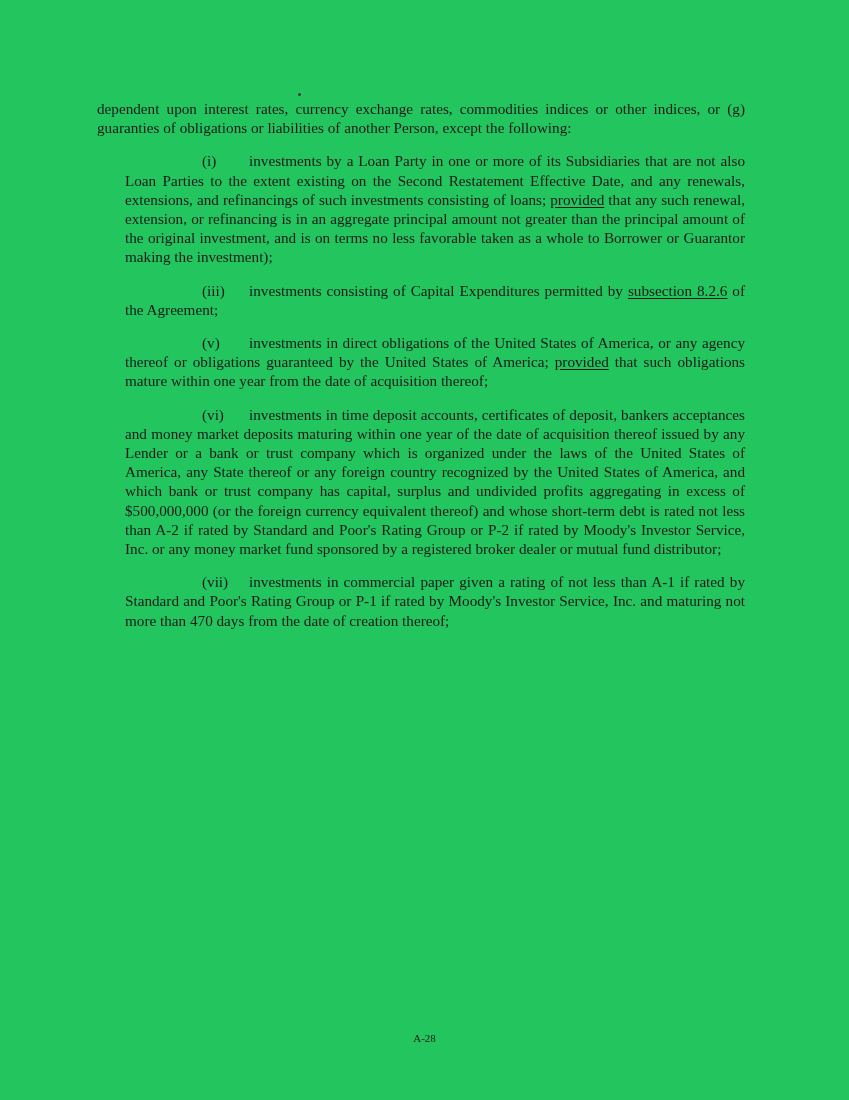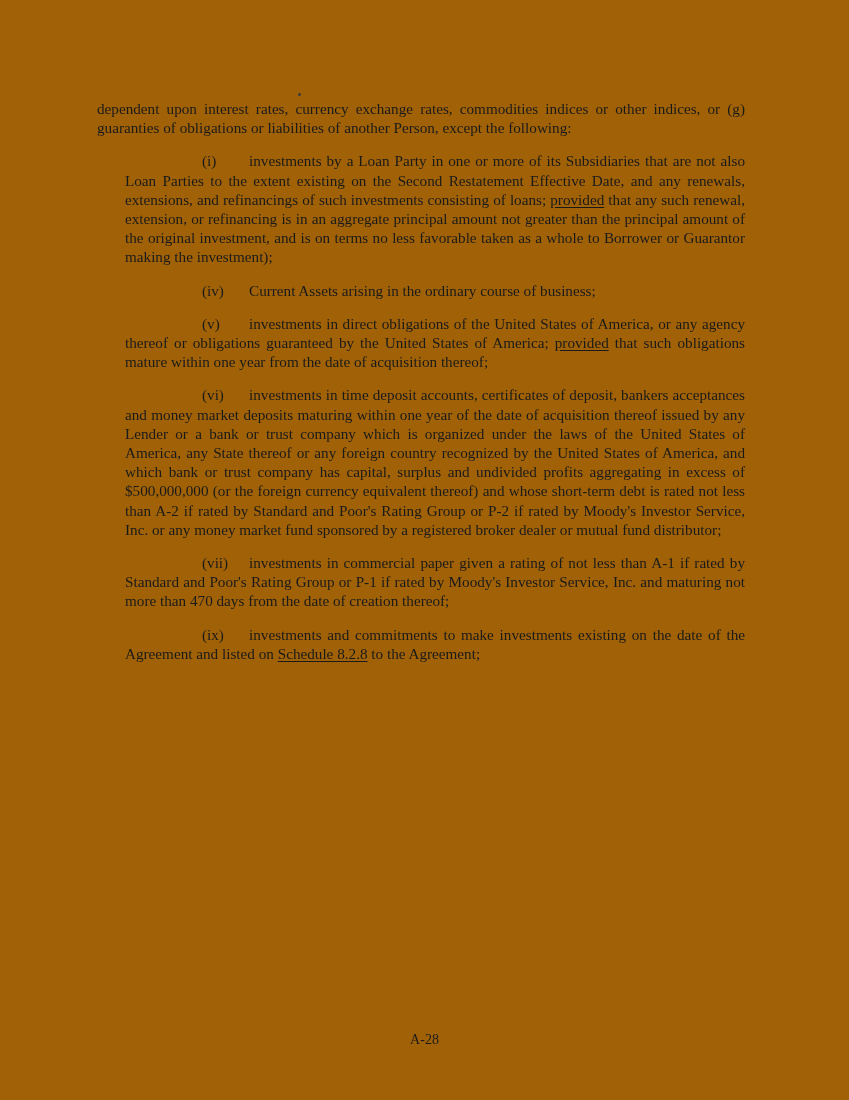--- a/index.html
+++ b/index.html
@@ -1,20 +1,20 @@
 <!DOCTYPE html>
 <html><head>
 <meta charset="utf-8">
 <style>
   html, body { margin: 0; padding: 0; background: #ffffff; }
   .page {
     position: relative;
     width: 849px;
     height: 1100px;
-    background: #a16207;
+    background: #22c55e;
     font-family: "Liberation Serif", "DejaVu Serif", serif;
     color: #1a1a1a;
     overflow: hidden;
   }
   .content {
     position: absolute;
     left: 97px;
     top: 99px;
     width: 648px;
   }
@@ -39,42 +39,41 @@
   }
   .justify-last {
     text-align-last: justify;
   }
   .footer {
     position: absolute;
     top: 1032px;
     left: 0;
     width: 100%;
     text-align: center;
-    font-size: 14px;
+    font-size: 11px;
   }
   .artifact-dot {
     position: absolute;
     left: 298px;
     top: 93px;
     width: 3px;
     height: 3px;
     background: #3a3a3a;
     border-radius: 50%;
   }
 </style>
 </head>
 <body>
 
 <div class="page">
   <div class="artifact-dot"></div>
   <div class="content">
     <p class="intro">dependent upon interest rates, currency exchange rates, commodities indices or other indices, or (g) guaranties of obligations or liabilities of another Person, except the following:</p>
     <div>
         <p class="clause"><span class="num">(i)</span><span>investments by a Loan Party in one or more of its Subsidiaries that are not also Loan Parties to the extent existing on the Second Restatement Effective Date, and any renewals, extensions, and refinancings of such investments consisting of loans; </span><span class="u">provided</span><span> that any such renewal, extension, or refinancing is in an aggregate principal amount not greater than the principal amount of the original investment, and is on terms no less favorable taken as a whole to Borrower or Guarantor making the investment);</span></p>
-        <p class="clause"><span class="num">(iv)</span><span>Current Assets arising in the ordinary course of business;</span></p>
+        <p class="clause"><span class="num">(iii)</span><span>investments consisting of Capital Expenditures permitted by </span><span class="u">subsection 8.2.6</span><span> of the Agreement;</span></p>
         <p class="clause"><span class="num">(v)</span><span>investments in direct obligations of the United States of America, or any agency thereof or obligations guaranteed by the United States of America; </span><span class="u">provided</span><span> that such obligations mature within one year from the date of acquisition thereof;</span></p>
         <p class="clause"><span class="num">(vi)</span><span>investments in time deposit accounts, certificates of deposit, bankers acceptances and money market deposits maturing within one year of the date of acquisition thereof issued by any Lender or a bank or trust company which is organized under the laws of the United States of America, any State thereof or any foreign country recognized by the United States of America, and which bank or trust company has capital, surplus and undivided profits aggregating in excess of $500,000,000 (or the foreign currency equivalent thereof) and whose short-term debt is rated not less than A-2 if rated by Standard and Poor's Rating Group or P-2 if rated by Moody's Investor Service, Inc. or any money market fund sponsored by a registered broker dealer or mutual fund distributor;</span></p>
         <p class="clause"><span class="num">(vii)</span><span>investments in commercial paper given a rating of not less than A-1 if rated by Standard and Poor's Rating Group or P-1 if rated by Moody's Investor Service, Inc. and maturing not more than 470 days from the date of creation thereof;</span></p>
-        <p class="clause"><span class="num">(ix)</span><span>investments and commitments to make investments existing on the date of the Agreement and listed on </span><span class="u">Schedule 8.2.8</span><span> to the Agreement;</span></p>
       </div>
   </div>
   <div class="footer">A-28</div>
 </div>
 
 </body></html>

